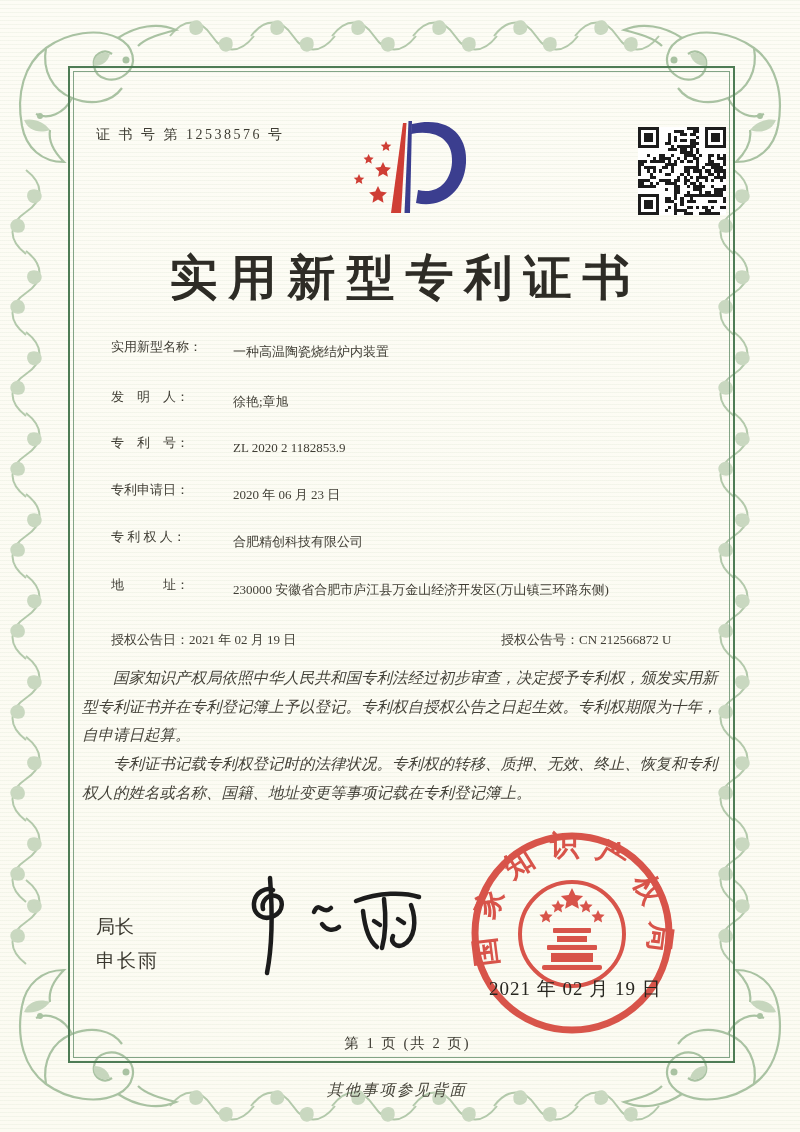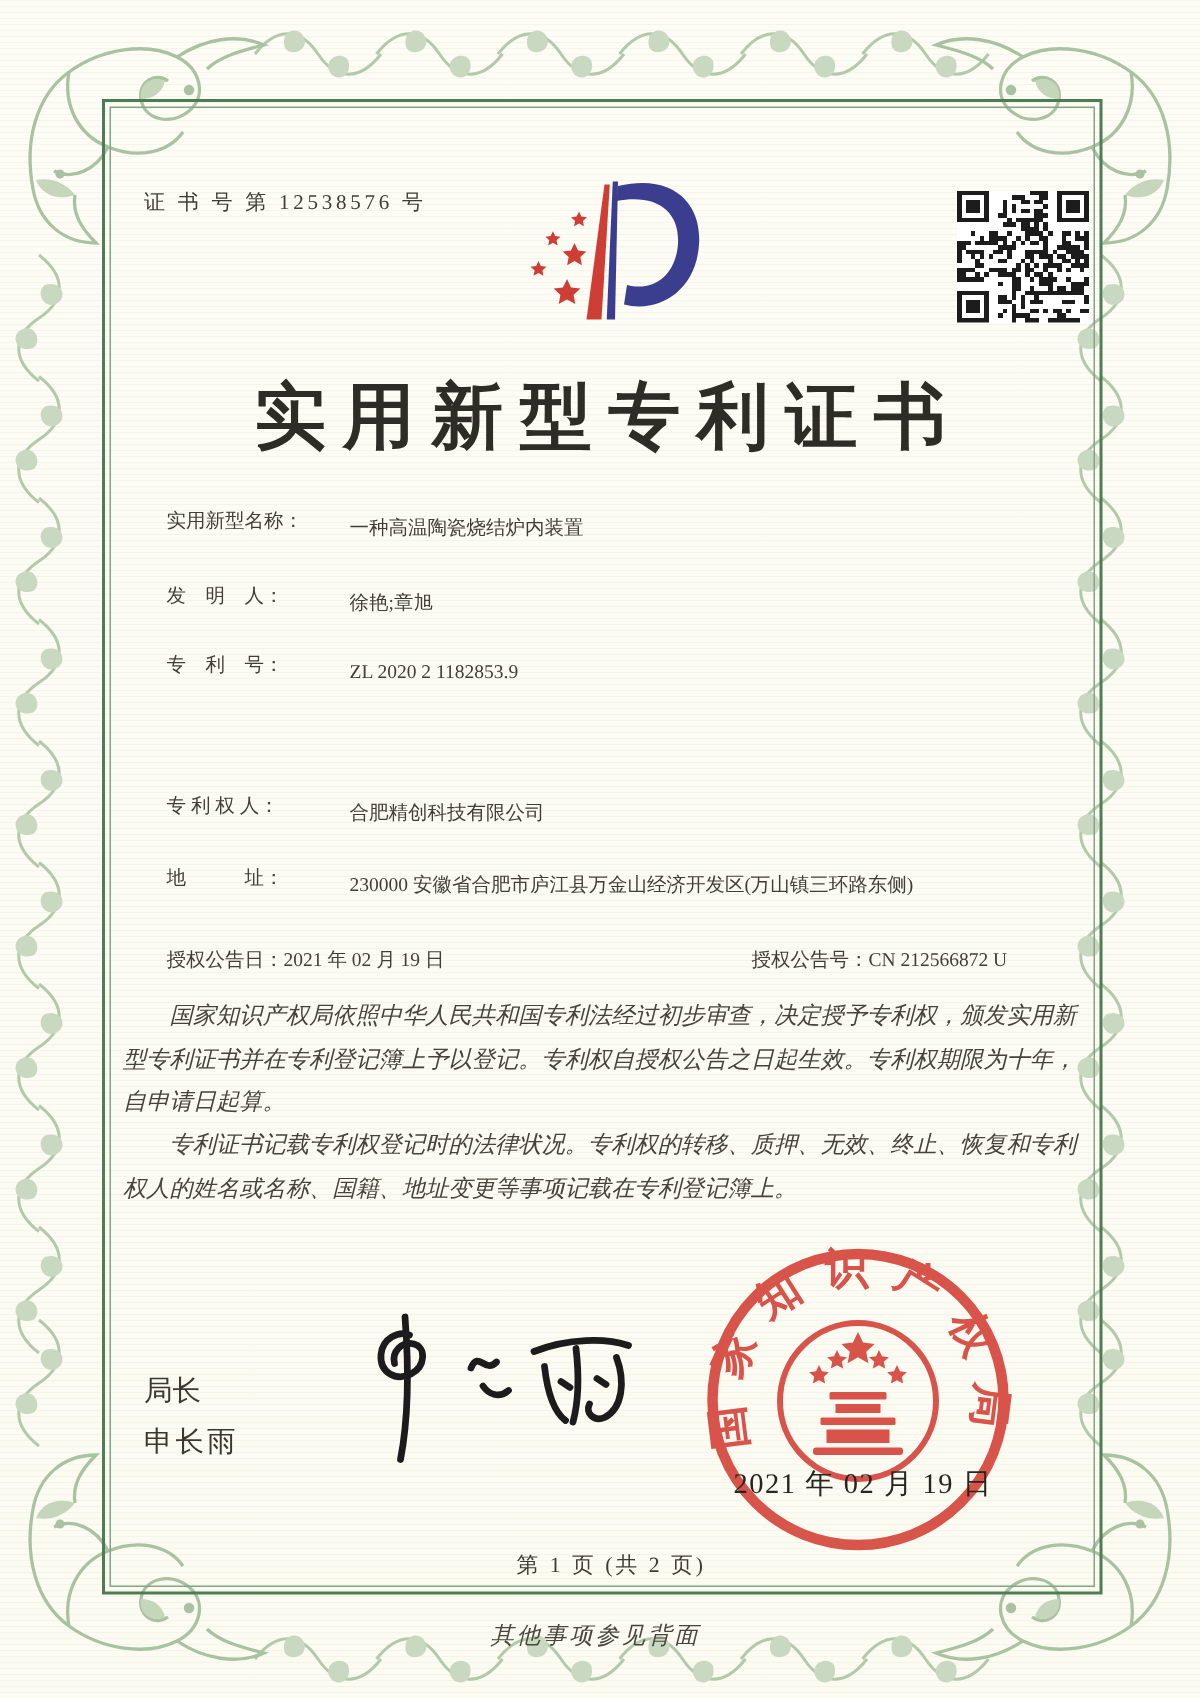--- a/index.html
+++ b/index.html
@@ -447,20 +447,23 @@
 
     <div class="frow" style="top:338px">
       <span class="flabel">实用新型名称：</span><span class="fvalue">一种高温陶瓷烧结炉内装置</span>
     </div>
     <div class="frow" style="top:388px">
       <span class="flabel">发　明　人：</span><span class="fvalue">徐艳;章旭</span>
     </div>
     <div class="frow" style="top:434px">
       <span class="flabel">专　利　号：</span><span class="fvalue">ZL 2020 2 1182853.9</span>
     </div>
+    <div class="frow" style="top:481px">
+      <span class="flabel">专利申请日：</span><span class="fvalue">2020 年 06 月 23 日</span>
+    </div>
     <div class="frow" style="top:528px">
       <span class="flabel">专 利 权 人：</span><span class="fvalue">合肥精创科技有限公司</span>
     </div>
     <div class="frow" style="top:576px">
       <span class="flabel">地　　　址：</span><span class="fvalue">230000  安徽省合肥市庐江县万金山经济开发区(万山镇三环路东侧)</span>
     </div>
     <div class="frow" style="top:631px; width:640px;">
       <span>授权公告日：</span><span>2021 年 02 月 19 日</span>
       <span class="grant-group2">
         <span>授权公告号：</span><span>CN 212566872 U</span>

